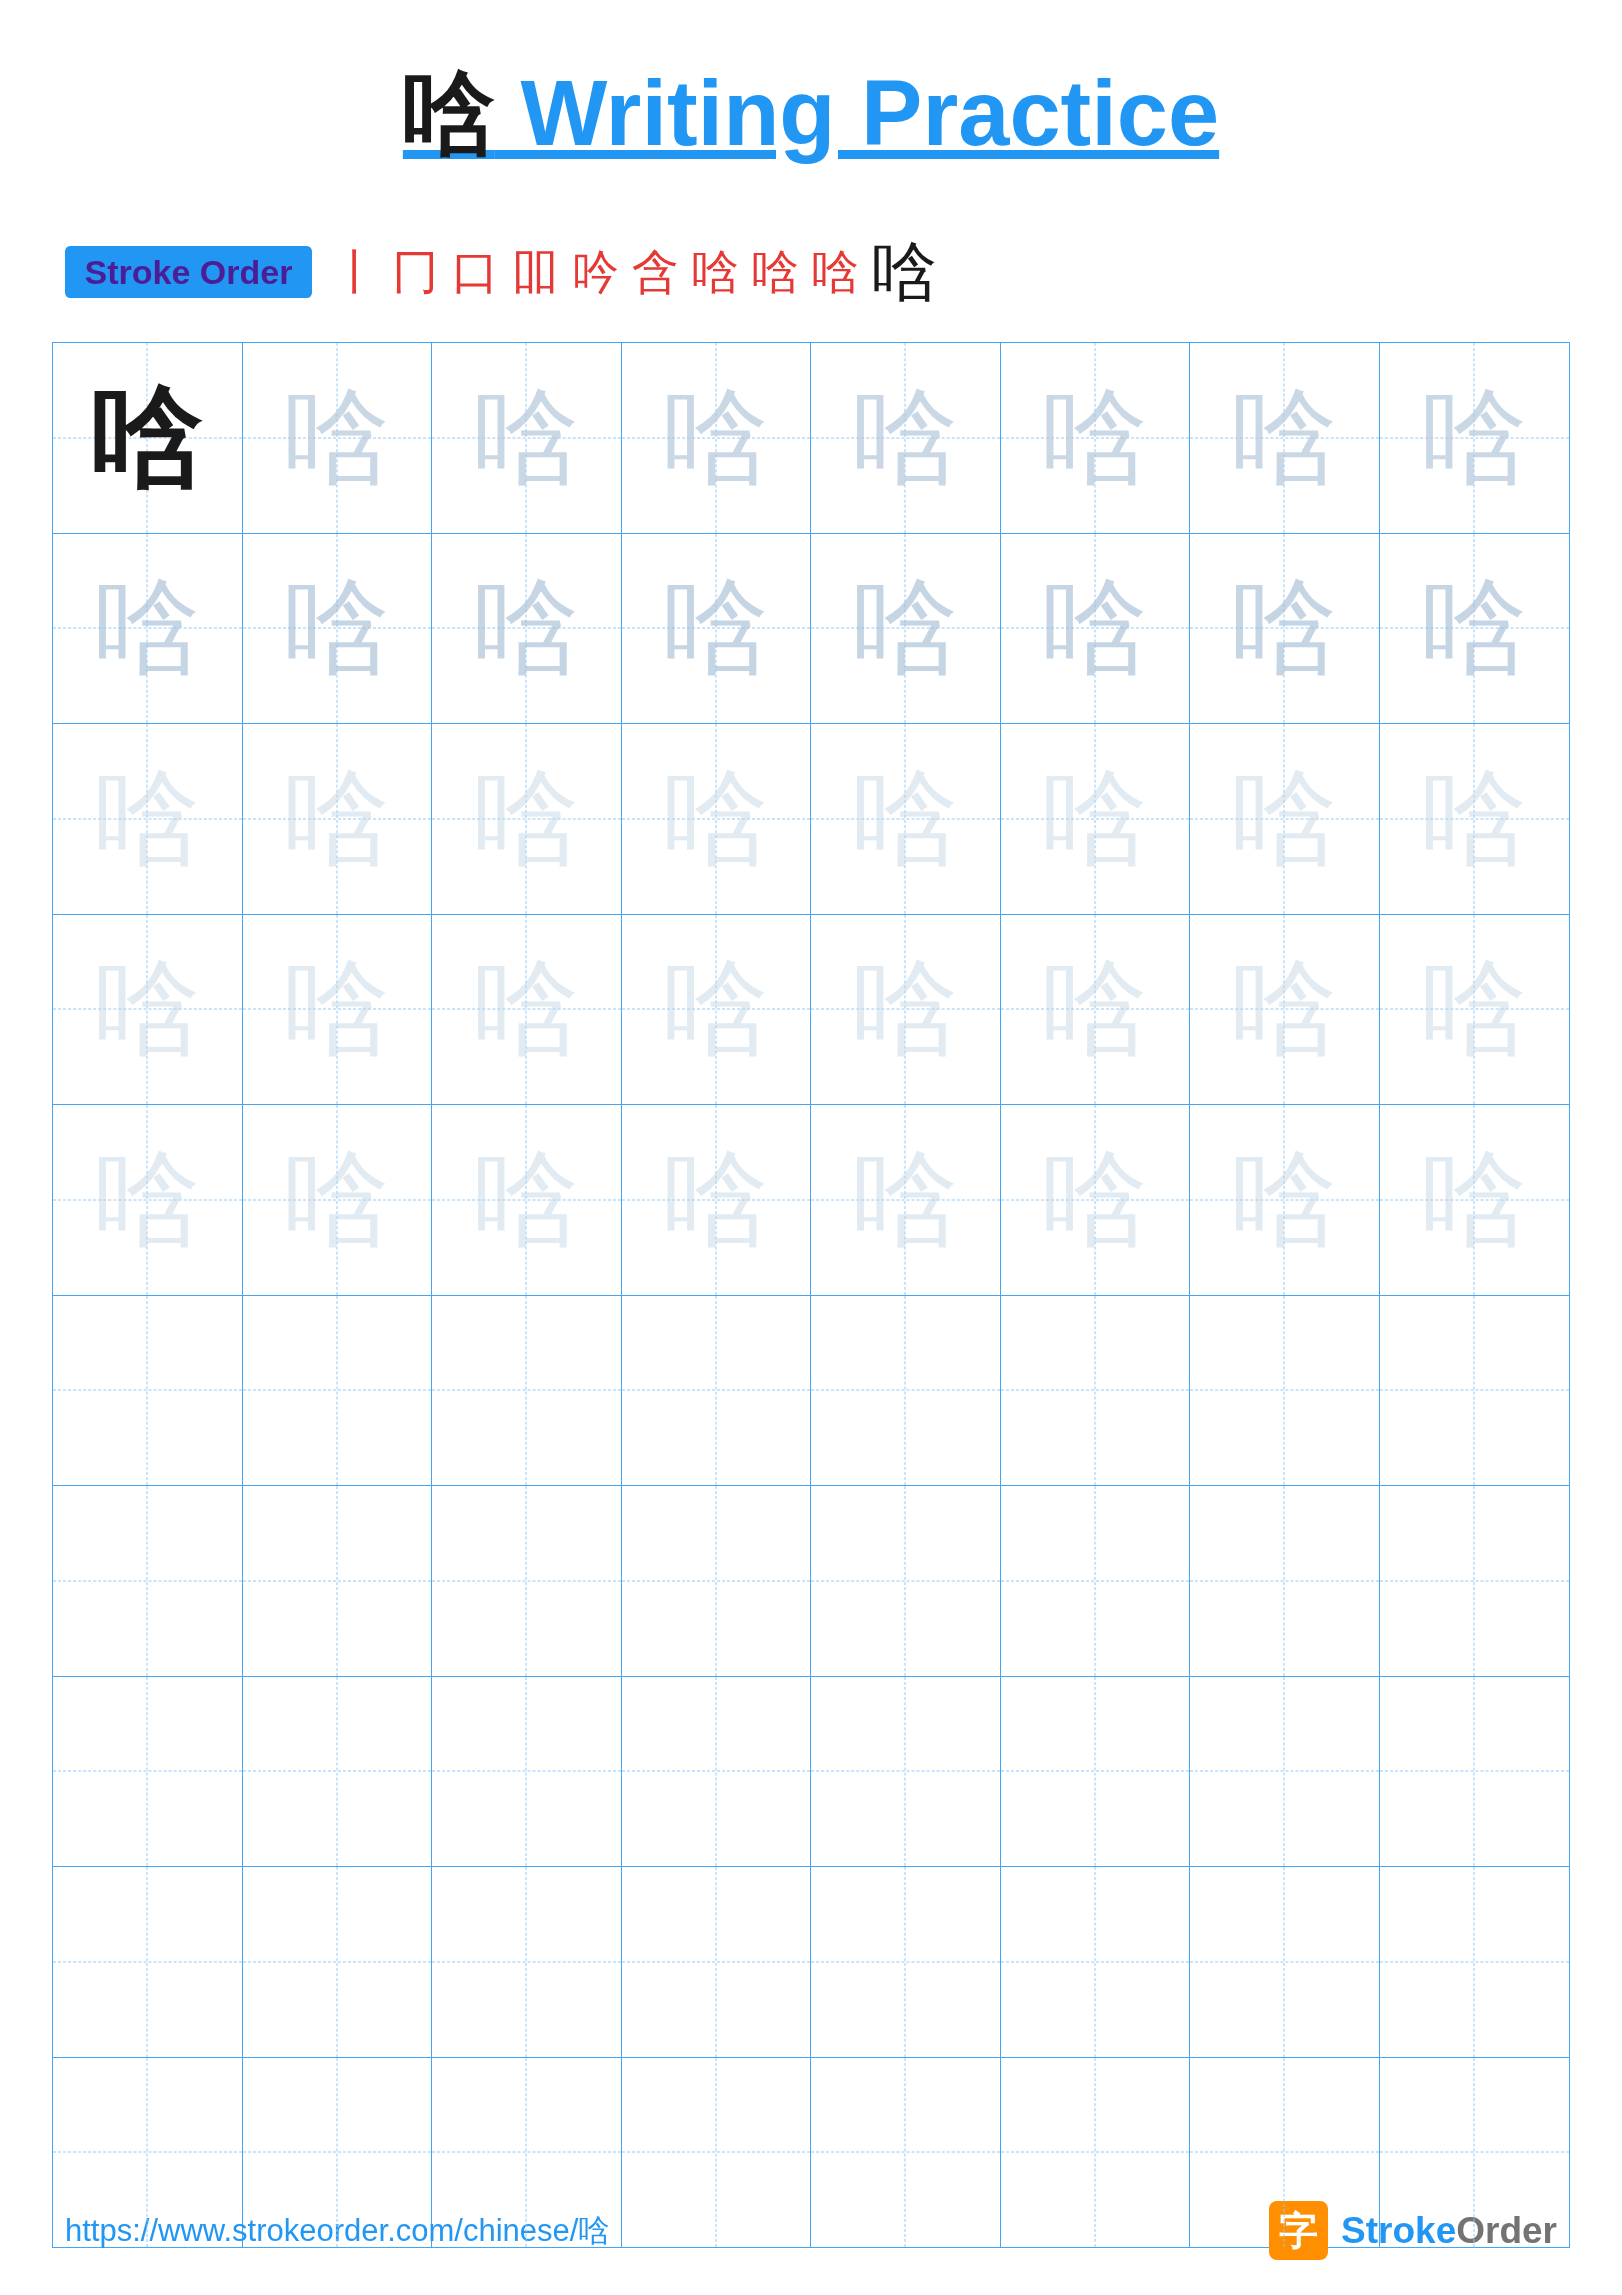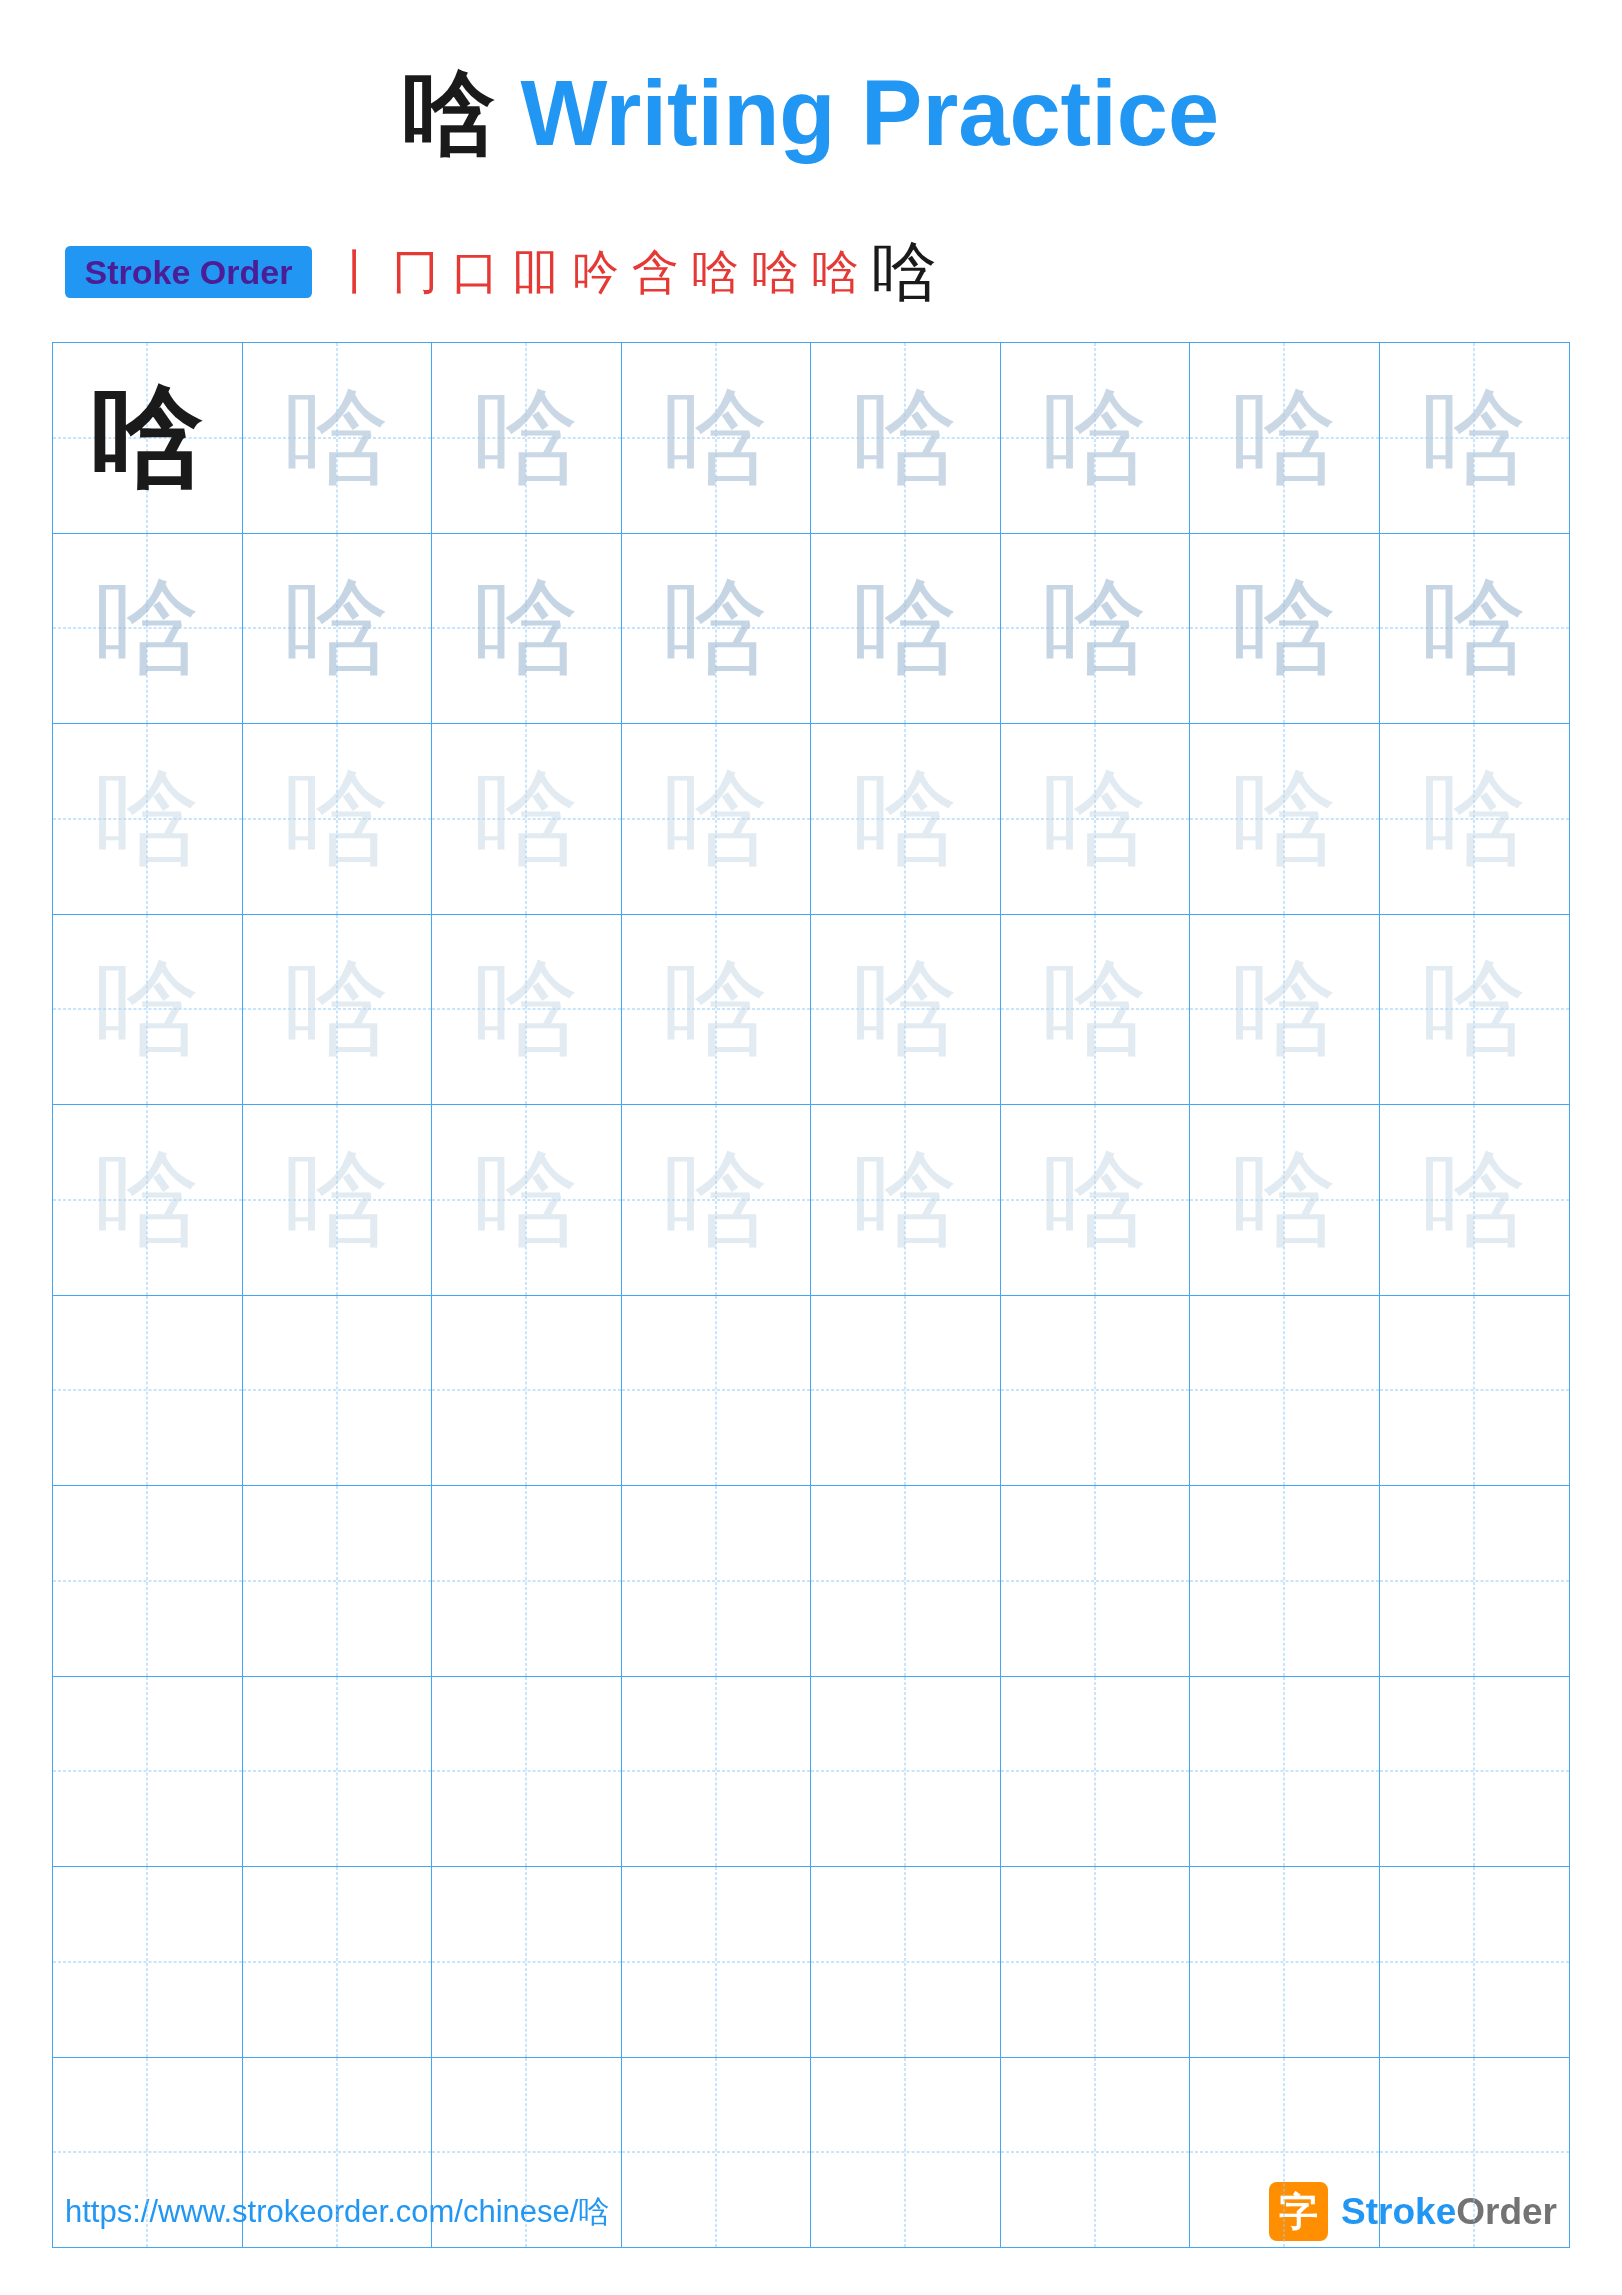--- a/index.html
+++ b/index.html
@@ -15,20 +15,21 @@
     
     .title-section {
       text-align: center;
       padding-top: 52px;
       padding-bottom: 39px;
     }
     .title-text {
       font-size: 92px;
       font-weight: bold;
       color: #2196F3;
+      text-decoration: underline;
     }
     .title-char {
       color: #1a1a1a;
       font-family: 'SimSun', 'STSong', serif;
     }
 
     
     .stroke-order-section {
       display: flex;
       align-items: center;
@@ -131,21 +132,21 @@
       color: rgba(160, 185, 210, 0.6);
     }
     .cell-char-faint {
       font-size: 105px;
       color: rgba(190, 210, 225, 0.45);
     }
 
     
     .footer {
       position: absolute;
-      bottom: 54px;
+      bottom: 35px;
       left: 0;
       right: 0;
       display: flex;
       align-items: center;
       justify-content: space-between;
       padding: 0 65px;
     }
     .footer-url {
       color: #2196F3;
       font-size: 31px;

